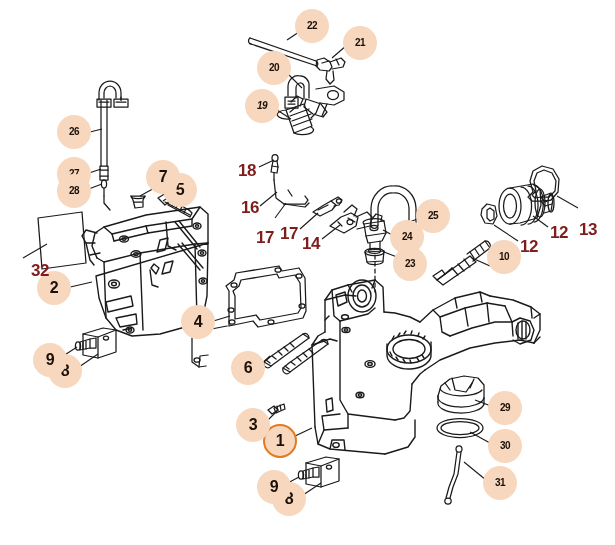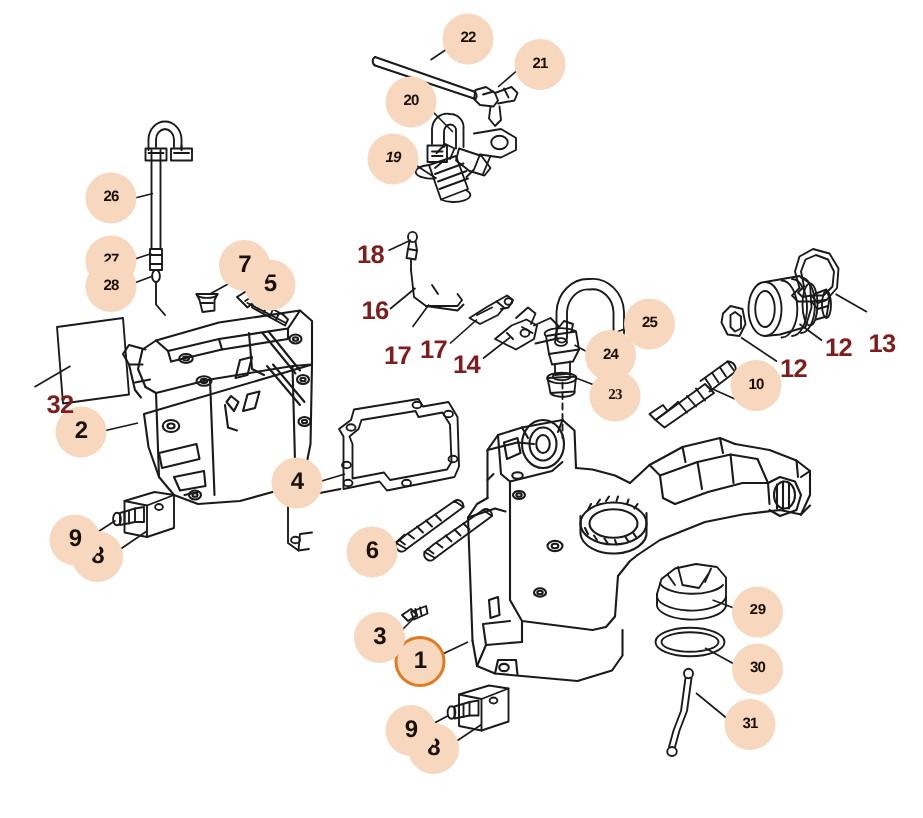--- a/index.html
+++ b/index.html
@@ -469,27 +469,27 @@
       <div class="callout plain" style="left: 588px; top: 213px; margin-top: 16px;">13</div>
       <div class="callout plain" style="left: 289px; top: 233px;">17</div>
       <div class="callout plain" style="left: 311px; top: 243px;">14</div>
       <div class="callout plain" style="left: 250px; top: 207px;">16</div>
       <div class="callout plain" style="left: 265px; top: 237px;">17</div>
       <div class="callout plain" style="left: 247px; top: 170px;">18</div>
       <div class="callout sm" style="left: 262px; top: 106px; font-style: italic;">19</div>
       <div class="callout sm" style="left: 274px; top: 68px;">20</div>
       <div class="callout sm" style="left: 360px; top: 43px;">21</div>
       <div class="callout sm" style="left: 312px; top: 26px;">22</div>
-      <div class="callout sm" style="left: 410px; top: 264px; font-family: Liberation Serif, serif;">23</div>
+      <div class="callout sm" style="left: 410px; top: 264px;">23</div>
       <div class="callout sm" style="left: 407px; top: 237px;">24</div>
       <div class="callout sm" style="left: 433px; top: 216px;">25</div>
       <div class="callout sm" style="left: 74px; top: 132px;">26</div>
       <div class="callout sm" style="left: 74px; top: 174px;">27</div>
       <div class="callout sm" style="left: 74px; top: 191px;">28</div>
-      <div class="callout sm" style="left: 505px; top: 408px; font-family: Liberation Mono, monospace;">29</div>
+      <div class="callout sm" style="left: 505px; top: 408px;">29</div>
       <div class="callout sm" style="left: 505px; top: 446px;">30</div>
       <div class="callout sm" style="left: 500px; top: 483px; text-align: center;">31</div>
       <div class="callout plain" style="left: 12px; top: 270px; margin-left: 28px;">32</div>
       <div class="callout" style="left: 289px; top: 499px;">8</div>
       <div class="callout" style="left: 274px; top: 487px;">9</div>
     </div>
 
 </div>
 
 </body></html>

